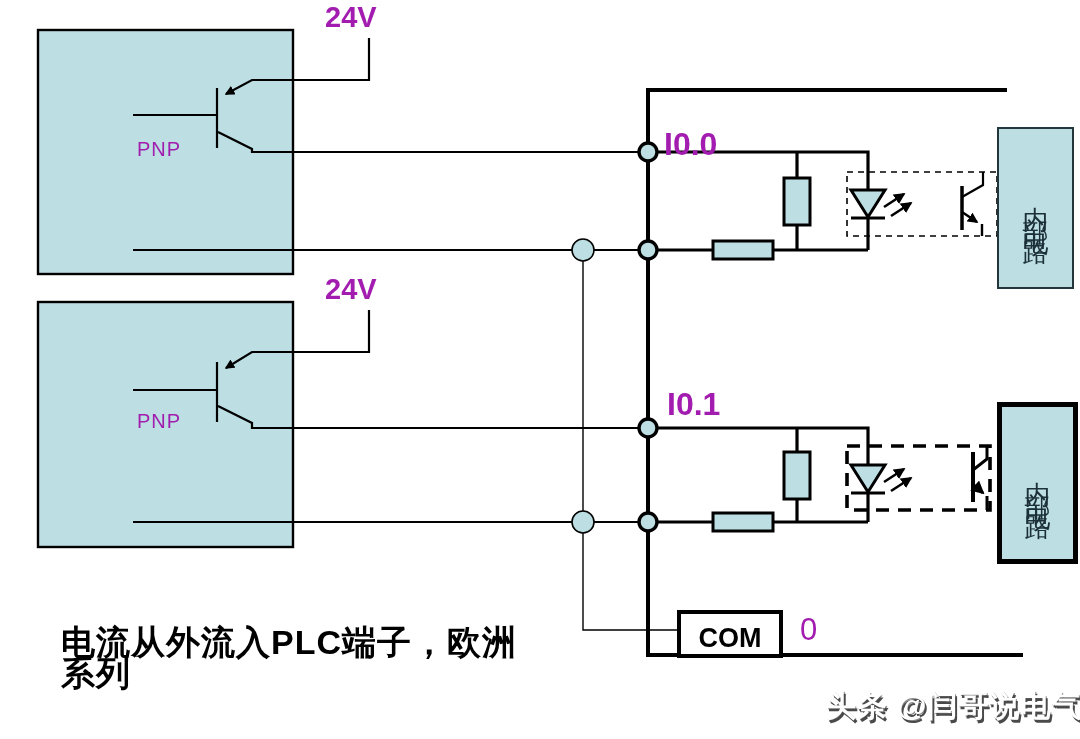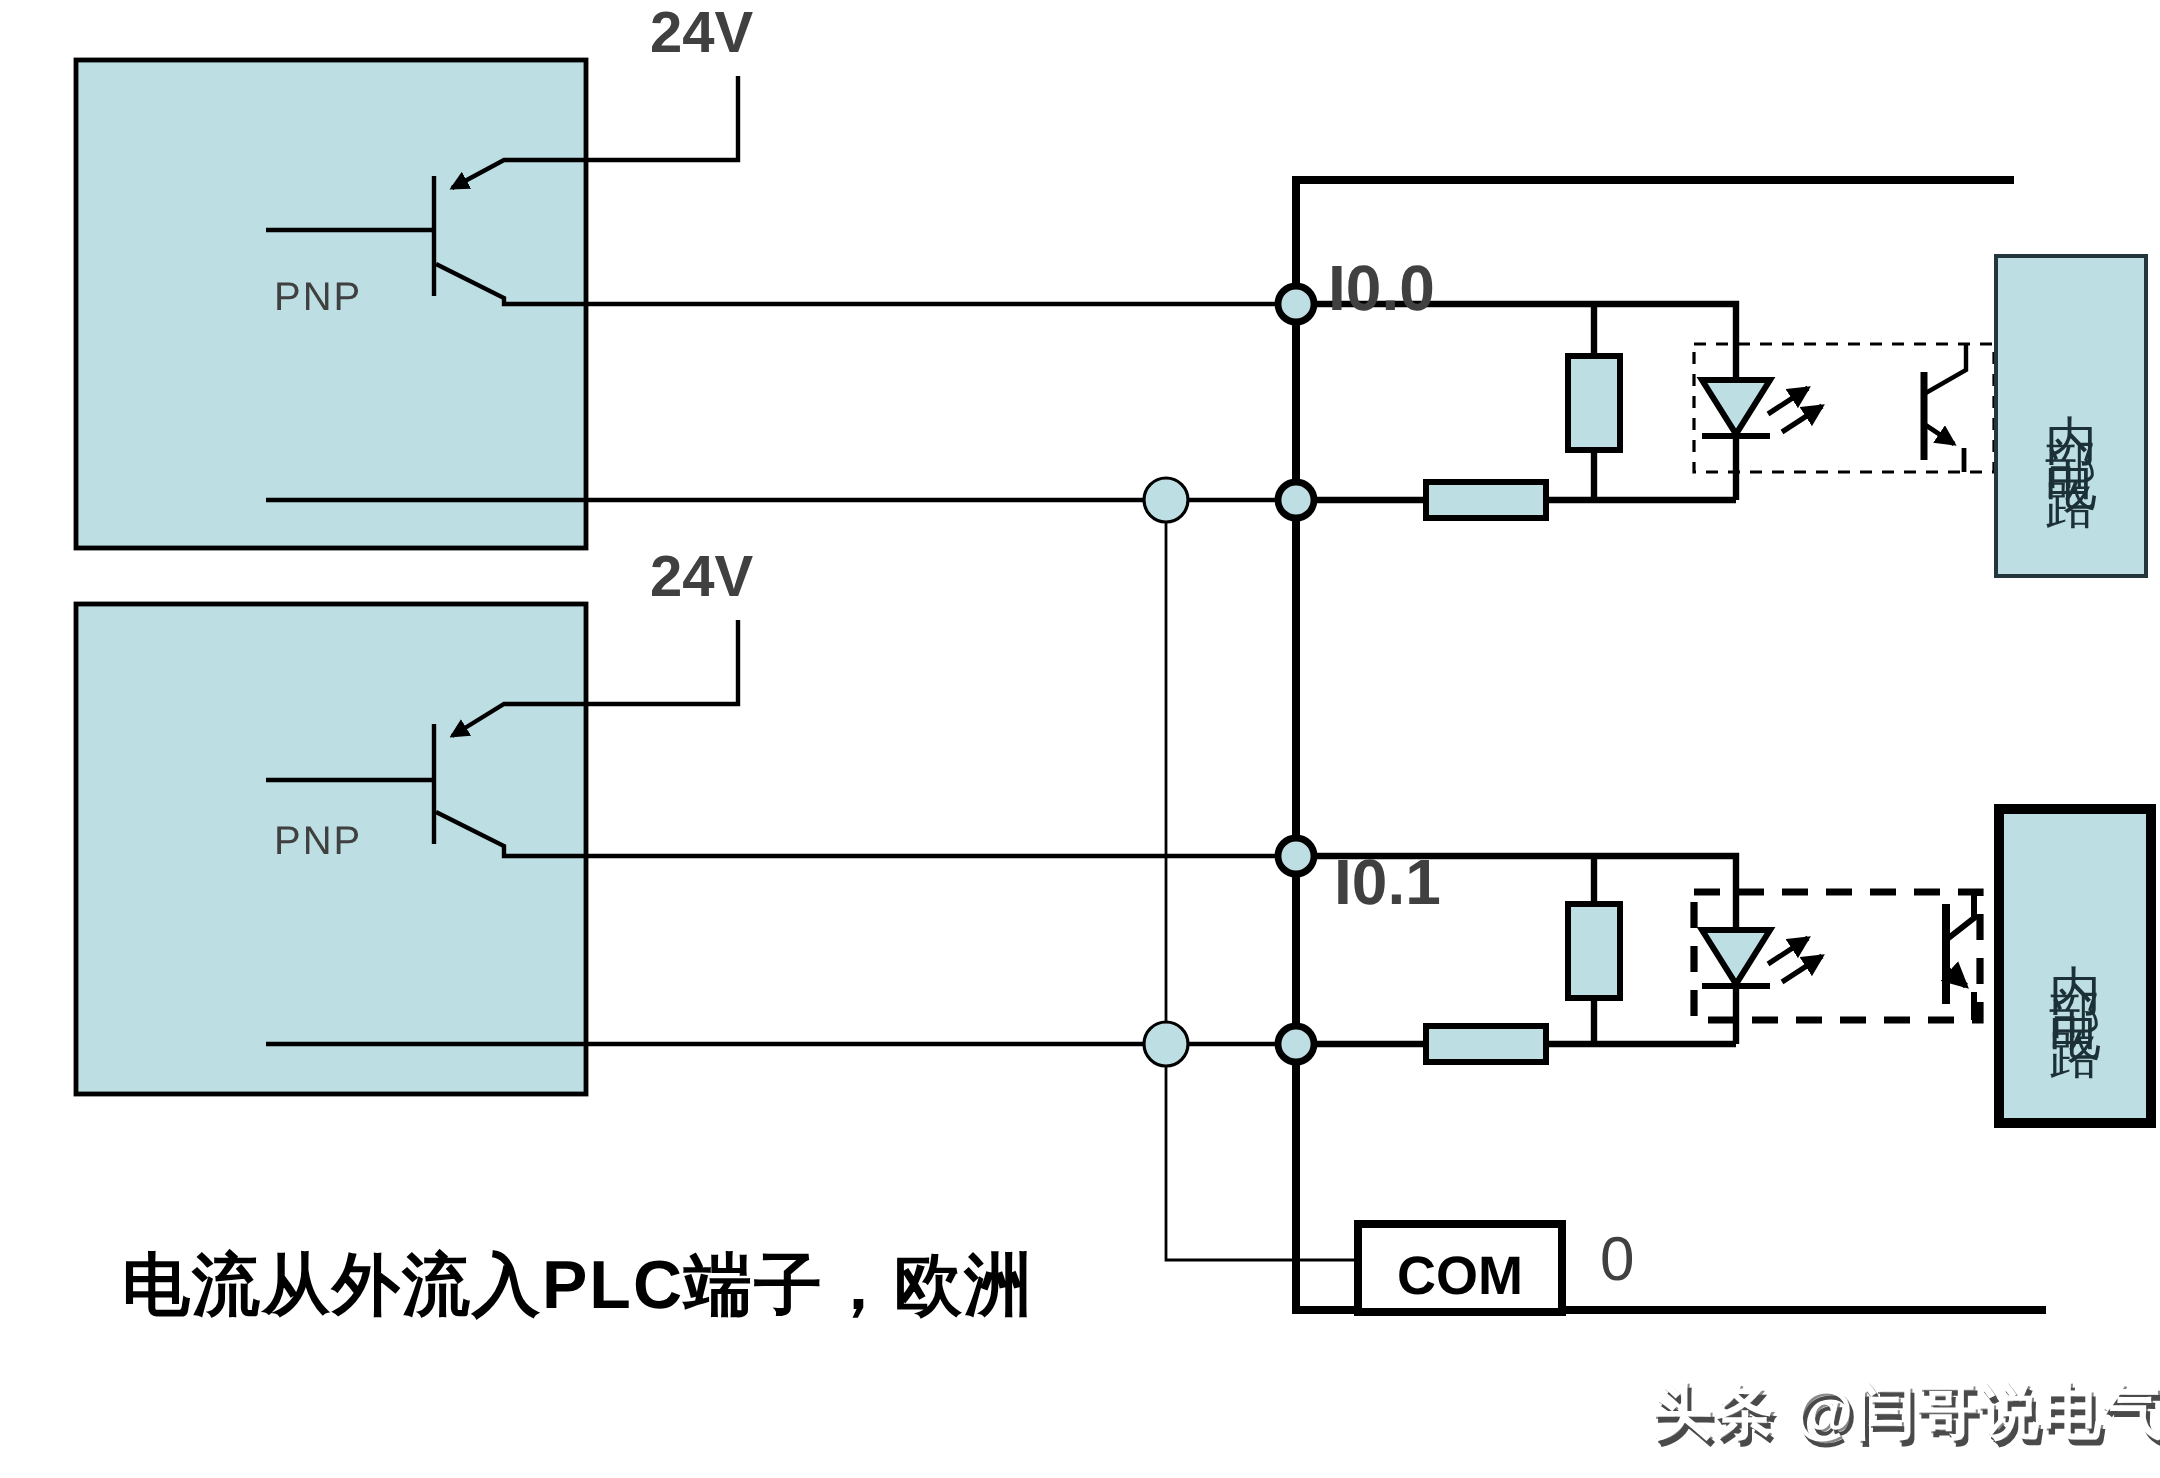--- a/index.html
+++ b/index.html
@@ -4,21 +4,21 @@
 <style>
   :root{
     --box-fill:#bddee2;
     --line:#000000;
     --internal-text:#1c3038;
   }
   *{margin:0;padding:0;box-sizing:border-box;}
   body{background:#ffffff;font-family:"Liberation Sans",sans-serif;}
   .stage{position:relative;width:1080px;height:739px;background:#ffffff;overflow:hidden;}
   .stage svg{position:absolute;left:0;top:0;}
-  .lbl{position:absolute;color:#404040;line-height:1;white-space:nowrap;}
+  .lbl{position:absolute;color:#a21caf;line-height:1;white-space:nowrap;}
   .supply{font-size:29px;font-weight:bold;}
   .pnp{font-size:20px;letter-spacing:1px;}
   .inlbl{font-size:32px;font-weight:bold;}
   .zero{font-size:31px;}
   .combox{position:absolute;left:677px;top:610px;width:106px;height:48px;
           background:#ffffff;border:4px solid var(--line);
           display:flex;align-items:flex-end;justify-content:center;
           font-size:27px;font-weight:bold;color:#000;}
   .intbox{position:absolute;background:var(--box-fill);
           display:flex;align-items:center;justify-content:center;}
@@ -114,30 +114,31 @@
     <circle class="fillbox" cx="648" cy="522" r="9" stroke-width="3.4"></circle>
   </svg>
 
   <div class="lbl supply" style="left:325px;top:3px;">24V</div>
   <div class="lbl supply" style="left:325px;top:275px;">24V</div>
 
   <div class="lbl pnp" style="left:137px;top:139px;">PNP</div>
   <div class="lbl pnp" style="left:137px;top:411px;">PNP</div>
 
   <div class="lbl inlbl" style="left:664px;top:128px;">I0.0</div>
-  <div class="lbl inlbl" style="left:667px;top:388px;margin-top:37px;">I0.1</div>
+  <div class="lbl inlbl" style="left:667px;top:388px;">I0.1</div>
 
   <div class="combox">
     <span>COM</span>
   </div>
   <div class="lbl zero" style="left:800px;top:614px;">0</div>
 
   <div class="intbox intbox-1">
     <span class="vtext">内部电路</span>
   </div>
   <div class="intbox intbox-2">
     <span class="vtext">内部电路</span>
   </div>
 
   <div class="caption cap1">电流从外流入PLC端子，欧洲</div>
+  <div class="caption cap2">系列</div>
 
   <div class="watermark">头条 @闫哥说电气</div>
 </div>
 
 </body></html>

